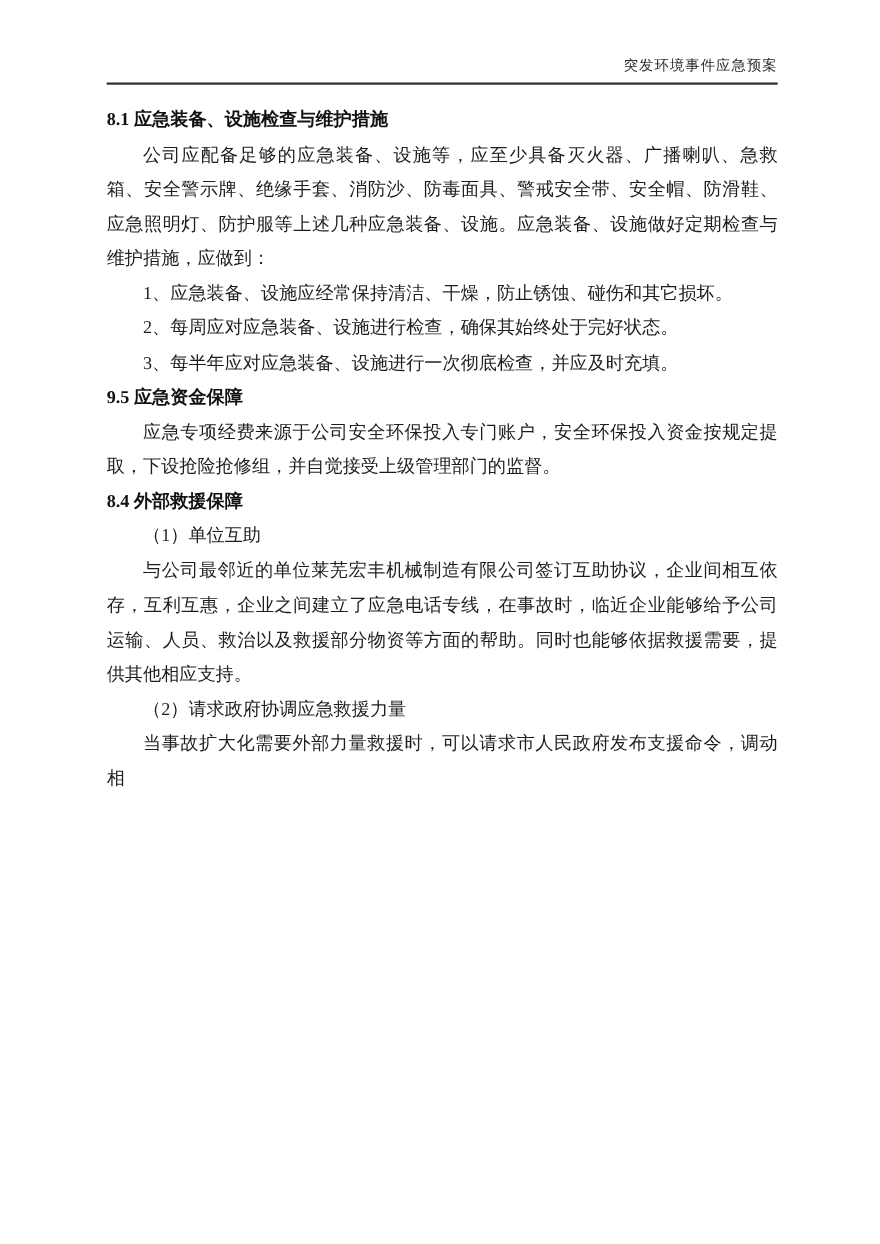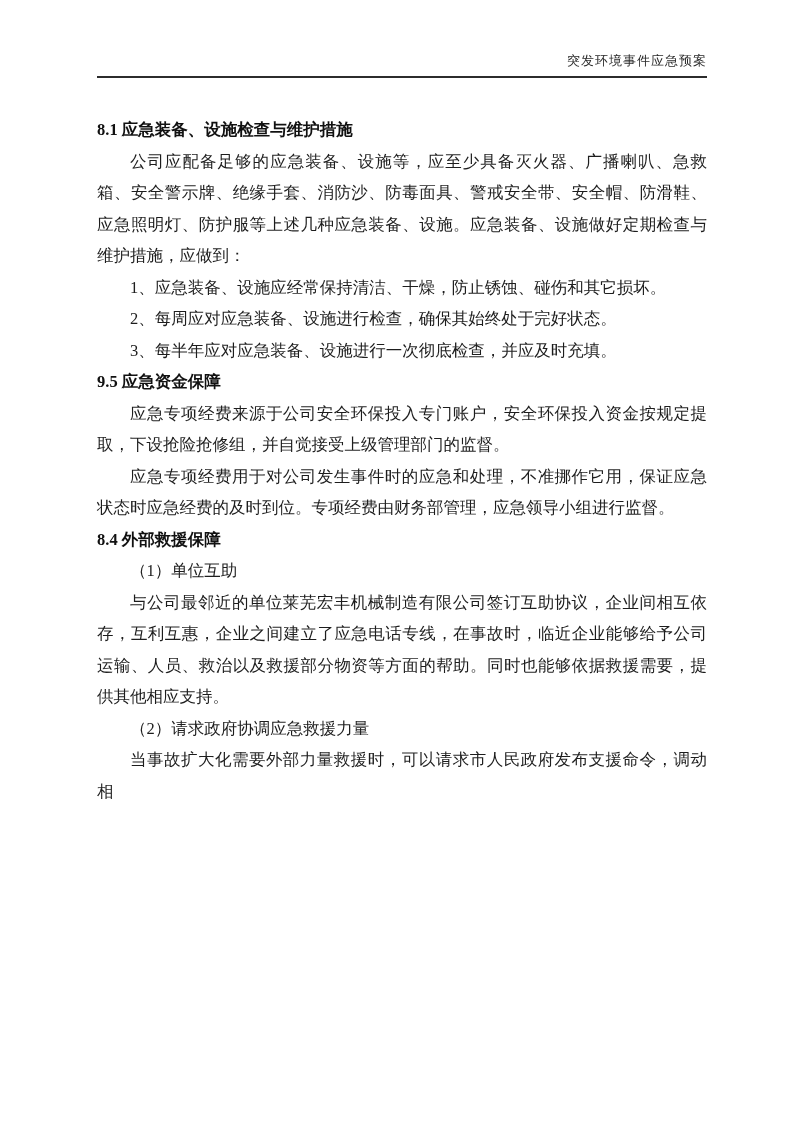--- a/index.html
+++ b/index.html
@@ -35,21 +35,21 @@
   }
   .chapter-title {
     margin: 22px 0 0 0;
     text-align: center;
     font-size: 23px;
     font-weight: bold;
     color: #111111;
     letter-spacing: 1px;
   }
   .body-text {
-    margin-top: 36px;
+    margin-top: 16px;
     font-size: 16.5px;
     line-height: 31.5px;
     text-align: justify;
     color: #1d1d1d;
   }
   .section-heading {
     margin: 0;
     font-size: 16.5px;
     line-height: 31.5px;
     font-weight: bold;
@@ -101,21 +101,20 @@
         <p class="para">公司应配备足够的应急装备、设施等，应至少具备灭火器、广播喇叭、急救箱、安全警示牌、绝缘手套、消防沙、防毒面具、警戒安全带、安全帽、防滑鞋、应急照明灯、防护服等上述几种应急装备、设施。应急装备、设施做好定期检查与维护措施，应做到：</p>
         <p class="para">1、应急装备、设施应经常保持清洁、干燥，防止锈蚀、碰伤和其它损坏。</p>
         <p class="para">2、每周应对应急装备、设施进行检查，确保其始终处于完好状态。</p>
         <p class="para">3、每半年应对应急装备、设施进行一次彻底检查，并应及时充填。</p>
       </div>
 
 
       <div class="section">
         <h2 class="section-heading">9.5 应急资金保障</h2>
         <p class="para">应急专项经费来源于公司安全环保投入专门账户，安全环保投入资金按规定提取，下设抢险抢修组，并自觉接受上级管理部门的监督。</p>
-        <p class="para">应急专项经费用于对公司发生事件时的应急和处理，不准挪作它用，保证应急状态时应急经费的及时到位。专项经费由财务部管理，应急领导小组进行监督。</p>
       </div>
 
       <div class="section">
         <h2 class="section-heading">8.4 外部救援保障</h2>
         <p class="para">（1）单位互助</p>
         <p class="para">与公司最邻近的单位莱芜宏丰机械制造有限公司签订互助协议，企业间相互依存，互利互惠，企业之间建立了应急电话专线，在事故时，临近企业能够给予公司运输、人员、救治以及救援部分物资等方面的帮助。同时也能够依据救援需要，提供其他相应支持。</p>
         <p class="para">（2）请求政府协调应急救援力量</p>
         <p class="para">当事故扩大化需要外部力量救援时，可以请求市人民政府发布支援命令，调动相</p>
       </div>
 

